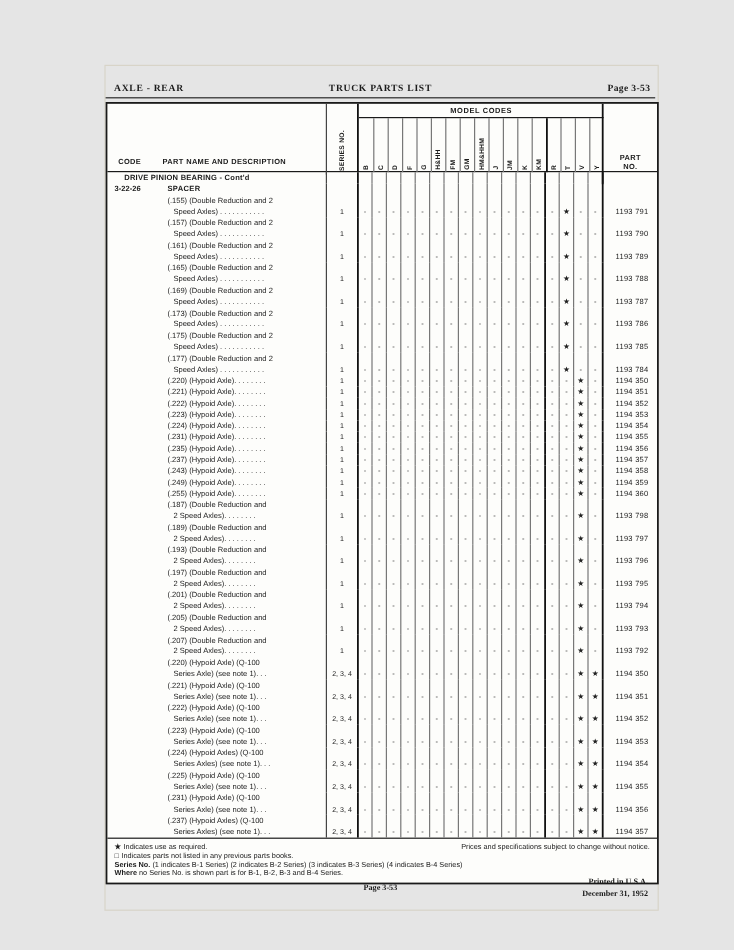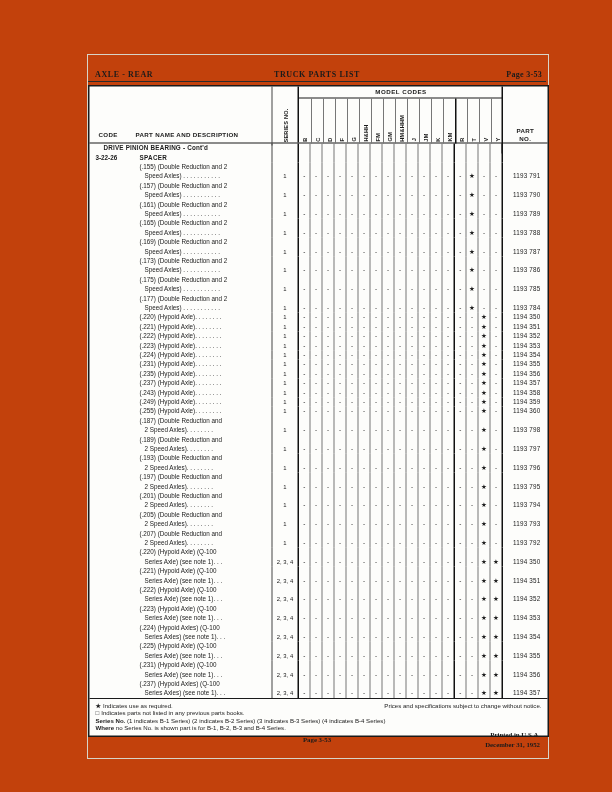--- a/index.html
+++ b/index.html
@@ -1,16 +1,16 @@
 <!DOCTYPE html>
 <html><head>
 <meta charset="utf-8">
 <style>
   html,body{margin:0;padding:0;background:#ffffff}
-  .viewport{position:relative;width:612px;height:792px;overflow:hidden;background:#c2410c}
+  .viewport{position:relative;width:612px;height:792px;overflow:hidden;background:#e5e5e5}
   .scale-wrap{position:absolute;left:0;top:0;width:1224px;height:1584px;transform:scale(0.5);transform-origin:0 0;
     font-family:"Liberation Sans",sans-serif;color:#1b1b1b}
   .scan-edge{position:absolute;left:174px;top:108px;width:920px;height:1406px;border:2px solid #d8d4c8;pointer-events:none}
 
   
   .running-header{position:absolute;left:176px;top:130px;width:916px;height:32px;border-bottom:2px solid #2a2a2a;
     font-family:"Liberation Serif",serif;font-weight:bold;font-size:16px;letter-spacing:1.2px}
   .rh-left{position:absolute;left:14px;bottom:5px}
   .rh-center{position:absolute;left:0;right:0;text-align:center;bottom:5px}
   .rh-right{position:absolute;right:8px;bottom:5px;letter-spacing:0.6px}

